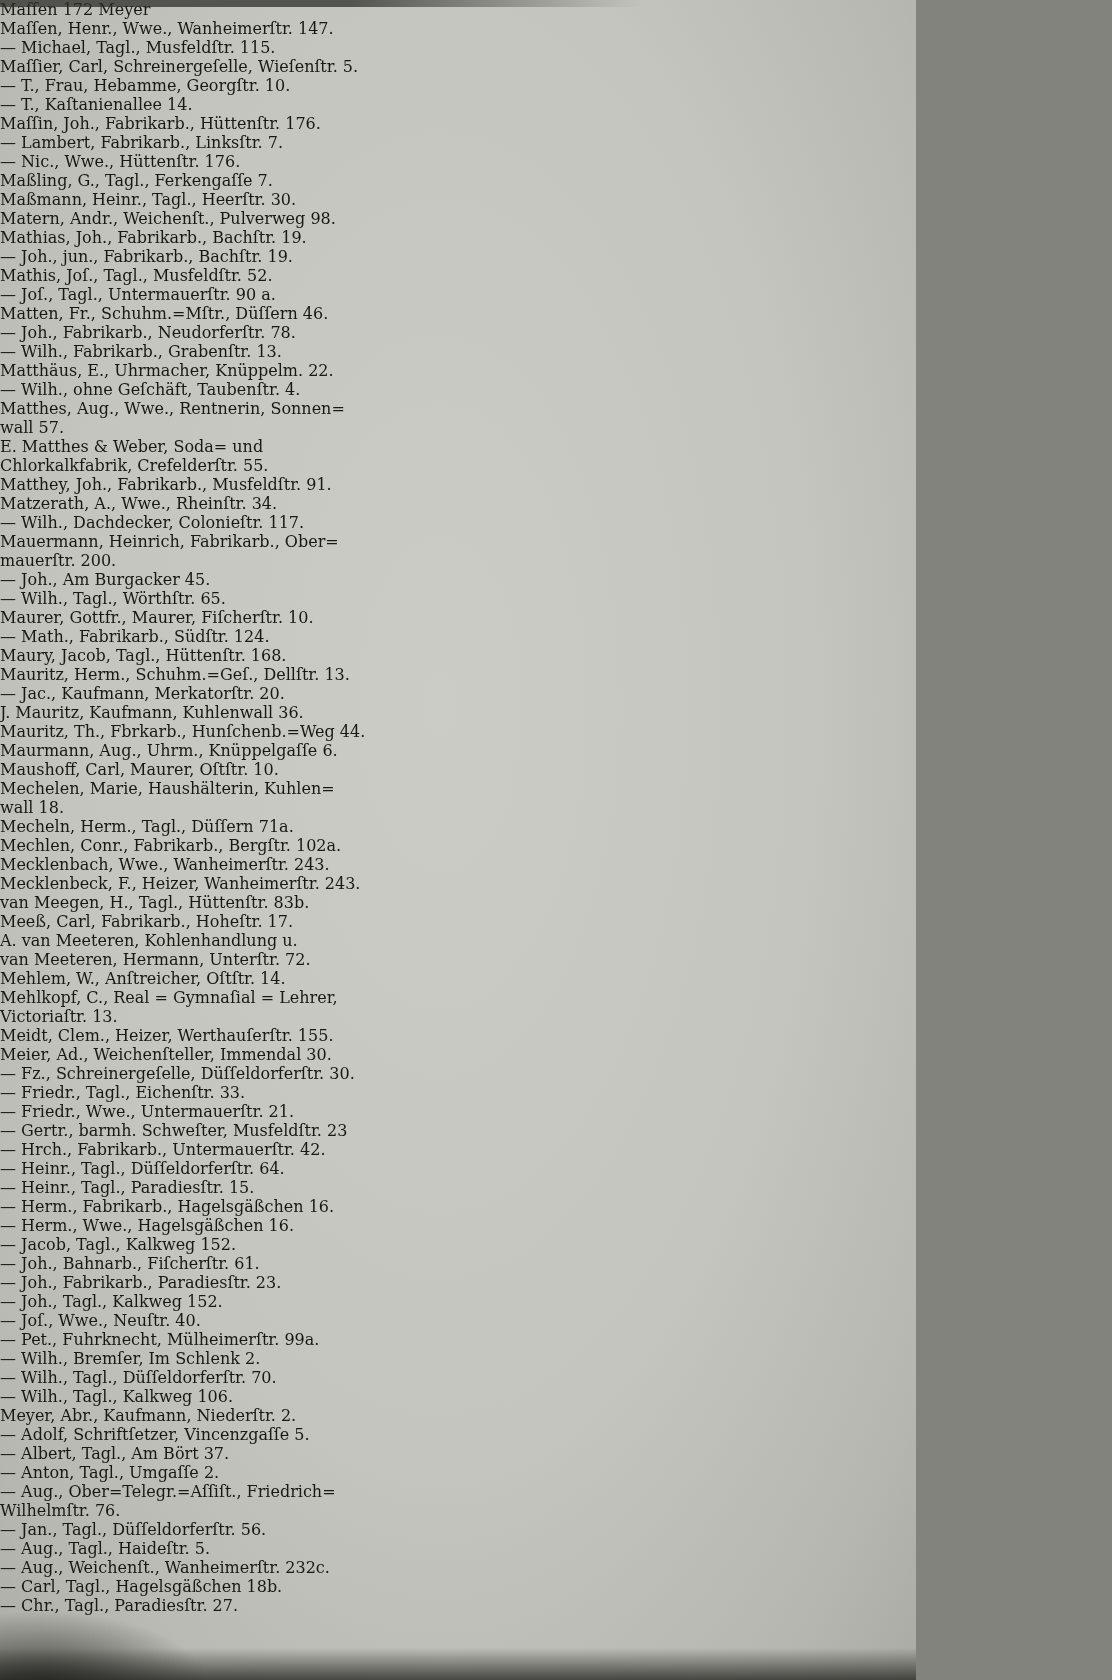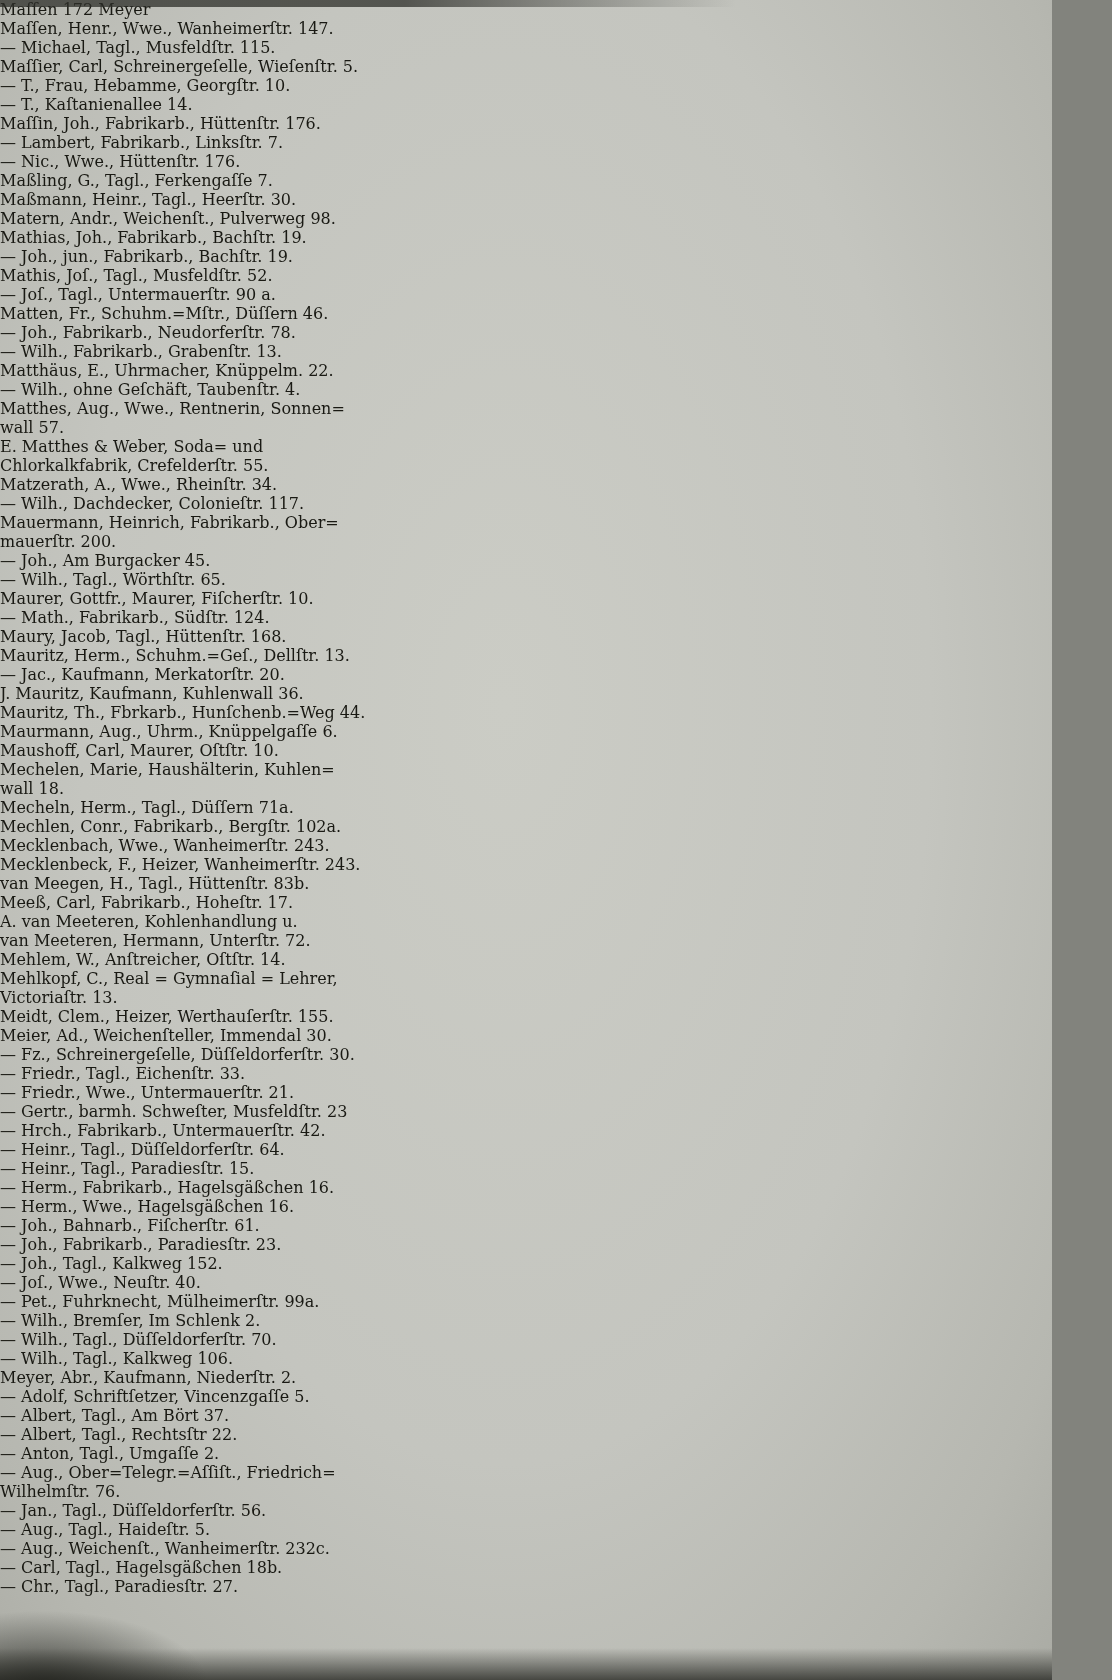--- a/index.html
+++ b/index.html
@@ -2,21 +2,21 @@
 <html><head>
 <meta charset="utf-8">
 <style>
   html,body{margin:0;padding:0;}
   body{
     width:1112px;height:1680px;
     background:#82837d;
     font-family:"DejaVu Serif","Liberation Serif",serif;
   }
   .scan{
-    position:relative;width:1052px;height:1680px;overflow:hidden;
+    position:relative;width:916px;height:1680px;overflow:hidden;
     background:radial-gradient(ellipse at 48% 42%, #cbccc5 0%, #c4c5bf 55%, #b6b7b0 85%, #aaaba4 100%);
     color:#191913;
   }
   
   .edge-top{position:absolute;top:0;left:0;width:70%;height:7px;
     background:linear-gradient(90deg,#2e2f2a,#2e2f2a 55%,rgba(46,47,42,0));opacity:.75;}
   .edge-bottom{position:absolute;bottom:0;left:0;width:100%;height:32px;
     background:linear-gradient(0deg,rgba(40,41,36,.8),rgba(40,41,36,0));}
   .blotch-bl{position:absolute;left:-30px;bottom:-25px;width:240px;height:95px;
     background:radial-gradient(ellipse at 30% 80%,rgba(35,36,31,.85),rgba(35,36,31,0) 70%);}
@@ -122,20 +122,23 @@
         </div>
         <div class="entry">
           <div class="line first">Matthes, Aug., Wwe., Rentnerin, Sonnen=</div>
           <div class="line cont">wall 57.</div>
         </div>
         <div class="entry">
           <div class="line first"><span class="lead">E. Matthes &amp; Weber,</span> Soda= und</div>
           <div class="line cont">Chlorkalkfabrik, Crefelderſtr. 55.</div>
         </div>
         <div class="entry">
+          <div class="line first">Matthey, Joh., Fabrikarb., Musfeldſtr. 91.</div>
+        </div>
+        <div class="entry">
           <div class="line first">Matzerath, A., Wwe., Rheinſtr. 34.</div>
         </div>
         <div class="entry">
           <div class="line first dash">— Wilh., Dachdecker, Colonieſtr. 117.</div>
         </div>
         <div class="entry">
           <div class="line first">Mauermann, Heinrich, Fabrikarb., Ober=</div>
           <div class="line cont">mauerſtr. 200.</div>
         </div>
         <div class="entry">
@@ -236,20 +239,23 @@
         <div class="entry">
           <div class="line first dash">— Heinr., Tagl., Paradiesſtr. 15.</div>
         </div>
         <div class="entry">
           <div class="line first dash">— Herm., Fabrikarb., Hagelsgäßchen 16.</div>
         </div>
         <div class="entry">
           <div class="line first dash">— Herm., Wwe., Hagelsgäßchen 16.</div>
         </div>
         <div class="entry">
+          <div class="line first dash">— Jacob, Tagl., Kalkweg 152.</div>
+        </div>
+        <div class="entry">
           <div class="line first dash">— Joh., Bahnarb., Fiſcherſtr. 61.</div>
         </div>
         <div class="entry">
           <div class="line first dash">— Joh., Fabrikarb., Paradiesſtr. 23.</div>
         </div>
         <div class="entry">
           <div class="line first dash">— Joh., Tagl., Kalkweg 152.</div>
         </div>
         <div class="entry">
           <div class="line first dash">— Joſ., Wwe., Neuſtr. 40.</div>
@@ -267,23 +273,20 @@
           <div class="line first dash">— Wilh., Tagl., Kalkweg 106.</div>
         </div>
         <div class="entry">
           <div class="line first">Meyer, Abr., Kaufmann, Niederſtr. 2.</div>
         </div>
         <div class="entry">
           <div class="line first dash">— Adolf, Schriftſetzer, Vincenzgaſſe 5.</div>
         </div>
         <div class="entry">
           <div class="line first dash">— Albert, Tagl., Am Bört 37.</div>
-        </div>
-        <div class="entry">
-          <div class="line first dash">— Albert, Tagl., Rechtsſtr 22.</div>
         </div>
         <div class="entry">
           <div class="line first dash">— Anton, Tagl., Umgaſſe 2.</div>
         </div>
         <div class="entry">
           <div class="line first dash">— Aug., Ober=Telegr.=Aſſiſt., Friedrich=</div>
           <div class="line cont">Wilhelmſtr. 76.</div>
         </div>
         <div class="entry">
           <div class="line first dash">— Jan., Tagl., Düſſeldorferſtr. 56.</div>

